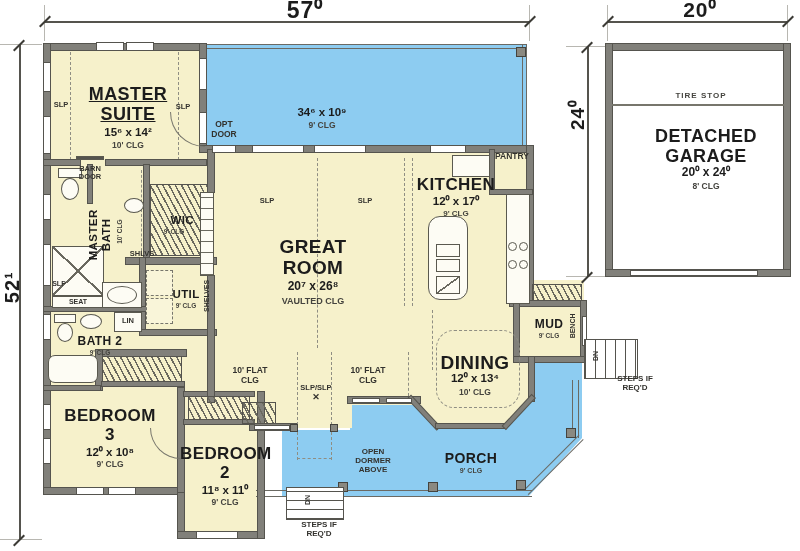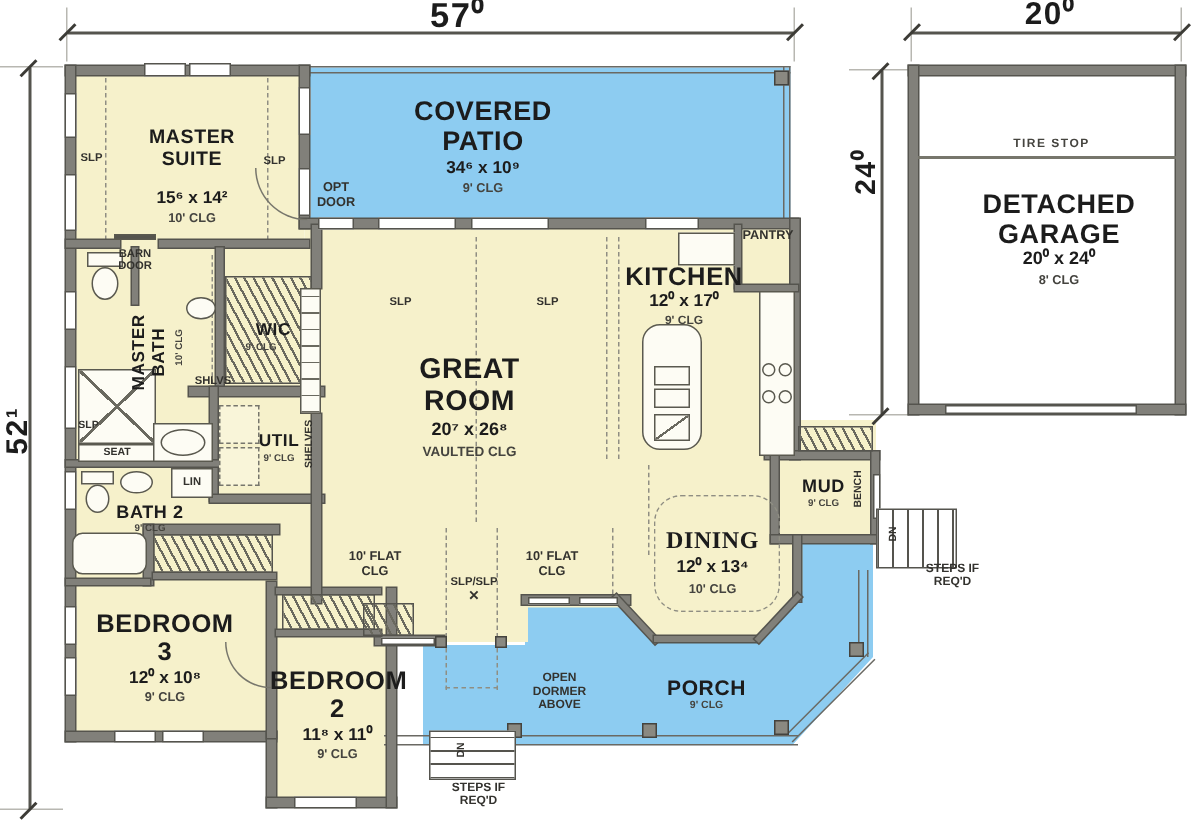--- a/index.html
+++ b/index.html
@@ -216,40 +216,38 @@
   <div class="fix oval" style="left:519px;top:242px;width:9px;height:9px;border-width:1px;"></div>
   <div class="fix oval" style="left:508px;top:260px;width:9px;height:9px;border-width:1px;"></div>
   <div class="fix oval" style="left:519px;top:260px;width:9px;height:9px;border-width:1px;"></div>
   <div class="wd" style="left:146px;top:270px;width:27px;height:26px;"></div>
   <div class="wd" style="left:146px;top:298px;width:27px;height:26px;"></div>
   <div class="shelfrack" style="left:200px;top:192px;width:14px;height:84px;"></div>
   <div class="fix" style="left:76px;top:156px;width:28px;height:4px;background:#55544e;"></div>
   <div class="arc" style="left:170px;top:112px;width:34px;height:34px;"></div>
   <div class="arc" style="left:150px;top:428px;width:30px;height:30px;"></div>
 
-  <div class="lbl room" style="left:78px;top:84px;width:100px;font-size:13px;">MASTER
+  <div class="lbl room" style="left:78px;top:84px;width:100px;font-size:18px;text-decoration:underline;">MASTER
 SUITE</div>
   <div class="lbl size" style="left:80px;top:126px;width:96px;font-size:11.5px;text-align:center;">15⁶ x 14²</div>
   <div class="lbl clg" style="left:88px;top:141px;width:80px;font-size:8.5px;">10' CLG</div>
 
-  <div class="lbl room" style="left:272px;top:64px;width:100px;font-size:18px;">COVERED
-PATIO</div>
   <div class="lbl size" style="left:276px;top:106px;width:92px;font-size:11.5px;">34⁶ x 10⁹</div>
   <div class="lbl clg" style="left:286px;top:121px;width:72px;font-size:8.5px;">9' CLG</div>
 
   <div class="lbl room" style="left:408px;top:175px;width:96px;font-size:17px;">KITCHEN</div>
   <div class="lbl size" style="left:414px;top:195px;width:84px;font-size:11.5px;">12⁰ x 17⁰</div>
   <div class="lbl clg" style="left:424px;top:210px;width:64px;font-size:8px;">9' CLG</div>
 
   <div class="lbl room" style="left:268px;top:236px;width:90px;font-size:19px;">GREAT
 ROOM</div>
   <div class="lbl size" style="left:266px;top:280px;width:94px;font-size:12px;">20⁷ x 26⁸</div>
   <div class="lbl clg" style="left:268px;top:296px;width:90px;font-size:9px;">VAULTED CLG</div>
 
-  <div class="lbl room" style="left:440px;top:352px;width:70px;font-size:16px;font-family:Liberation Serif, serif;">DINING</div>
+  <div class="lbl room" style="left:440px;top:352px;width:70px;font-size:19px;">DINING</div>
   <div class="lbl size" style="left:438px;top:372px;width:74px;font-size:11.5px;">12⁰ x 13⁴</div>
   <div class="lbl clg" style="left:444px;top:388px;width:62px;font-size:8.5px;">10' CLG</div>
 
   <div class="lbl room rot" style="left:68px;top:222px;width:64px;font-size:11.5px;">MASTER
 BATH</div>
   <div class="lbl clg rot" style="left:100px;top:228px;width:40px;font-size:6.5px;">10' CLG</div>
 
   <div class="lbl room" style="left:154px;top:214px;width:40px;font-size:11.5px;text-align:right;">WIC</div>
   <div class="lbl clg" style="left:156px;top:228px;width:36px;font-size:6.5px;">9' CLG</div>
 

